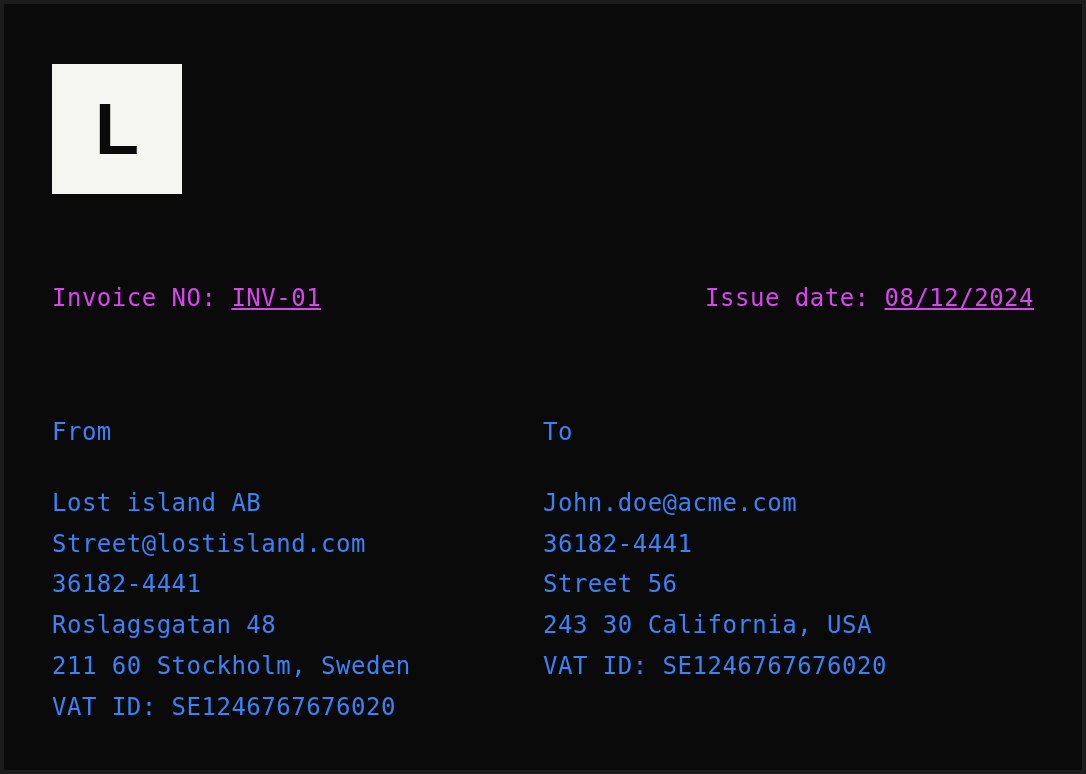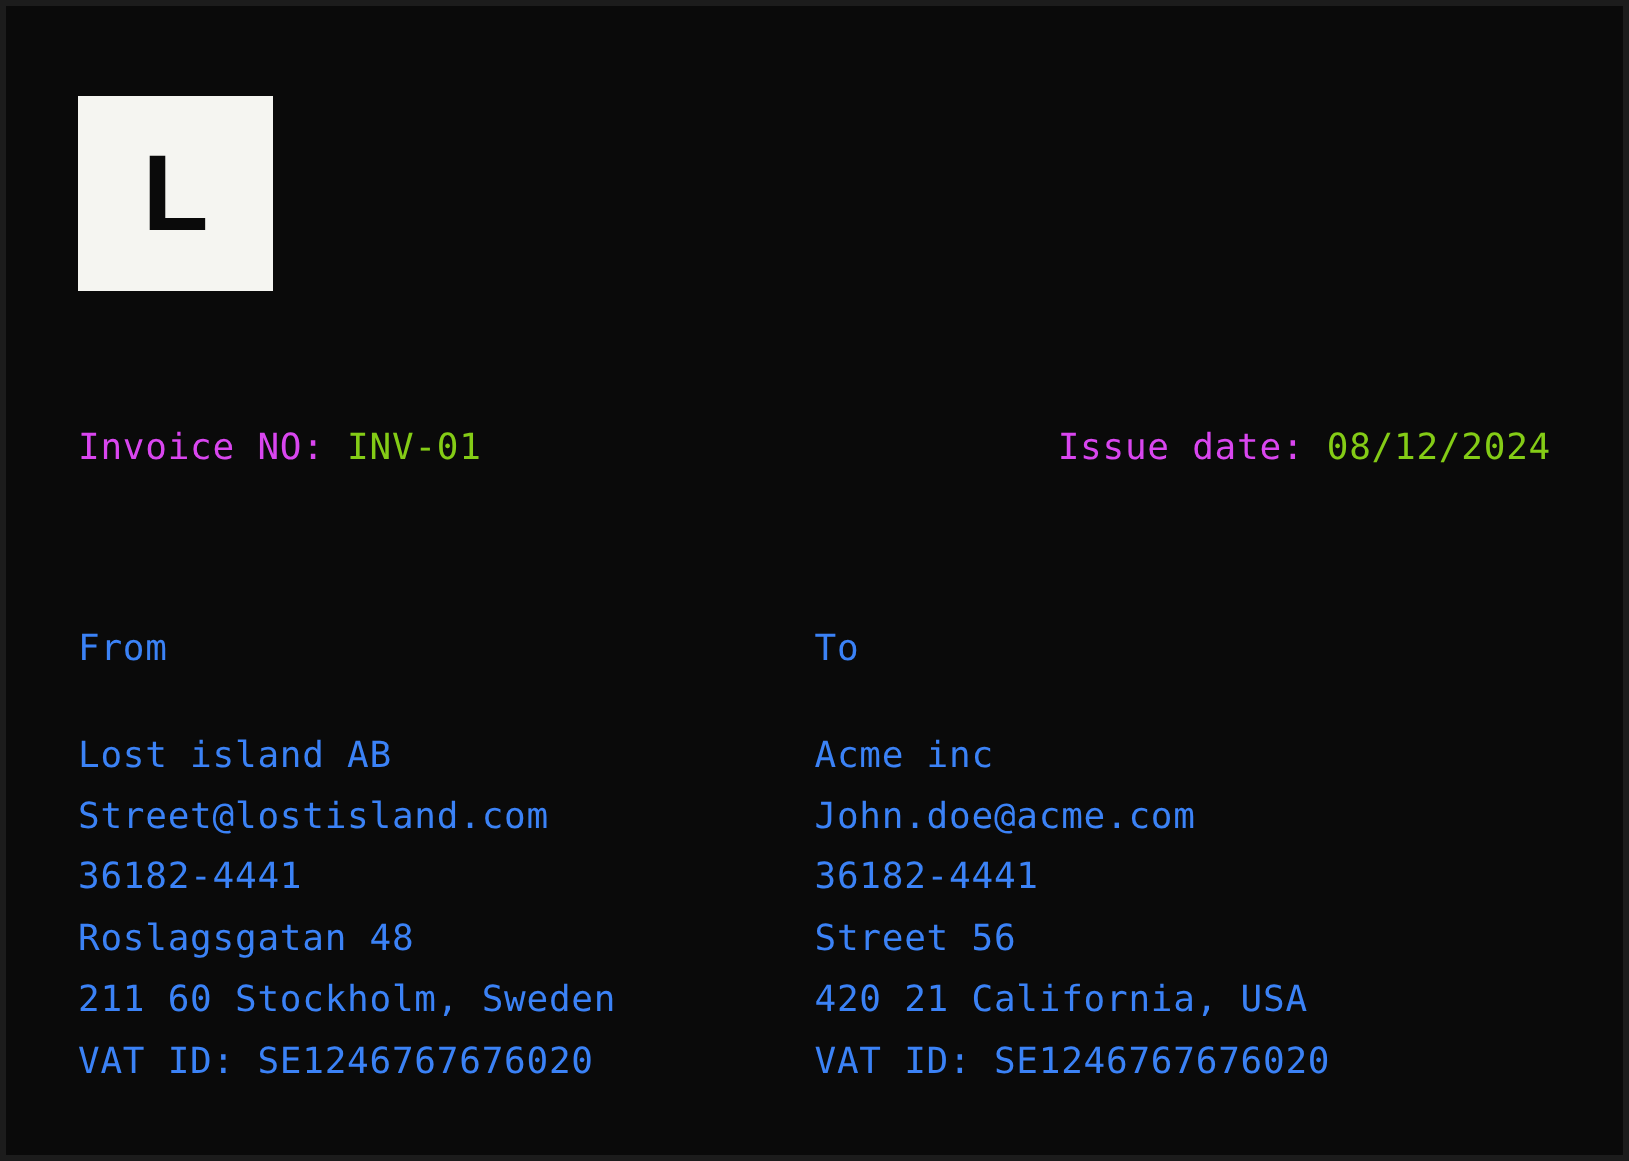--- a/index.html
+++ b/index.html
@@ -43,21 +43,22 @@
       margin-bottom: 100px;
       letter-spacing: 0.5px;
     }
     .meta-item {
       white-space: nowrap;
     }
     .label {
       color: #d946ef;
     }
     .value {
-      color: #84cc16;
+      color: #d946ef;
+      text-decoration: underline;
     }
     .parties {
       display: flex;
       gap: 0;
       margin-bottom: 80px;
     }
     .party {
       flex: 1;
       font-size: 24px;
       line-height: 1.7;
@@ -97,22 +98,21 @@
       <div class="party-heading">From</div>
       <div>Lost island AB</div>
       <div>Street@lostisland.com</div>
       <div>36182-4441</div>
       <div>Roslagsgatan 48</div>
       <div>211 60 Stockholm, Sweden</div>
       <div>VAT ID: SE1246767676020</div>
     </div>
     <div class="party">
       <div class="party-heading">To</div>
-      <div>Acme inc</div>
       <div>John.doe@acme.com</div>
       <div>36182-4441</div>
       <div>Street 56</div>
-      <div>420 21 California, USA</div>
+      <div>243 30 California, USA</div>
       <div>VAT ID: SE1246767676020</div>
     </div>
   </div>
 
 </div>
 
 </body></html>

